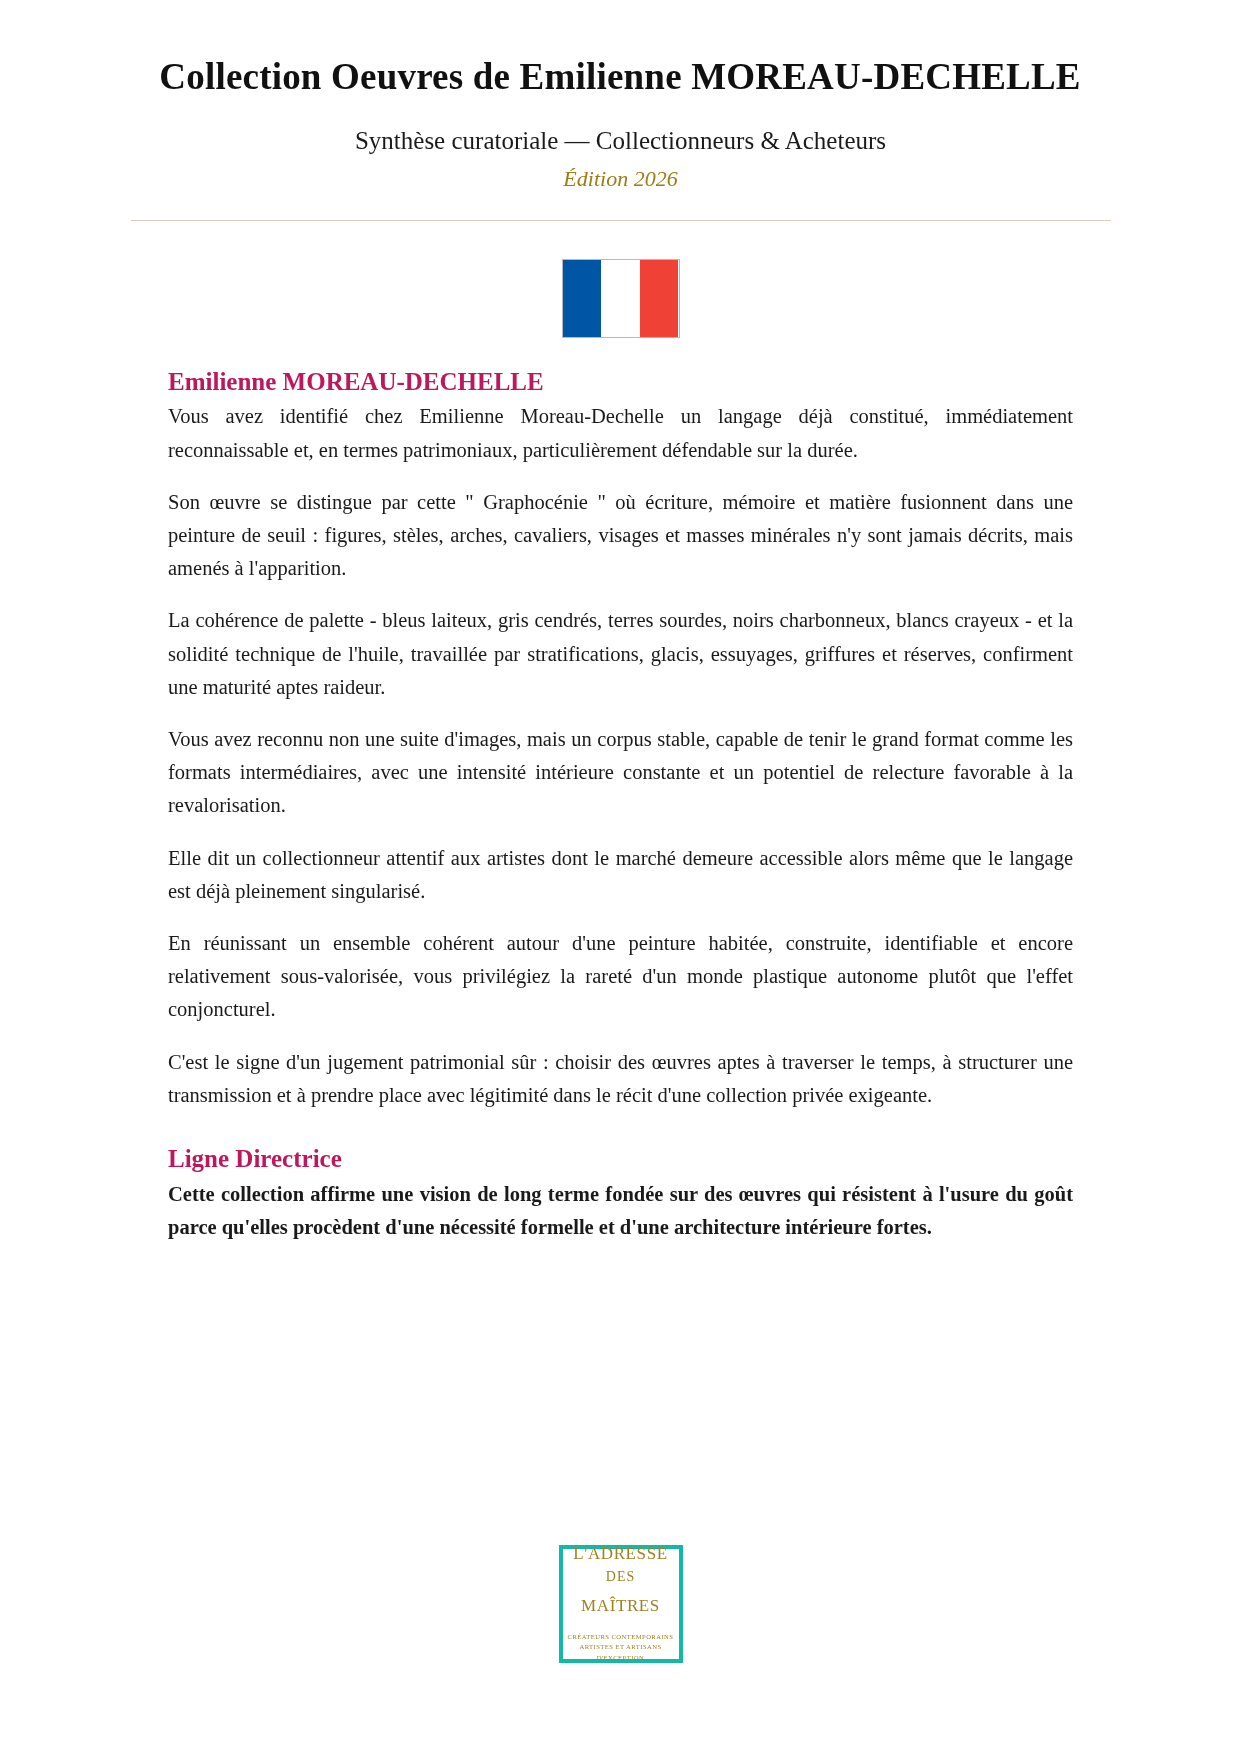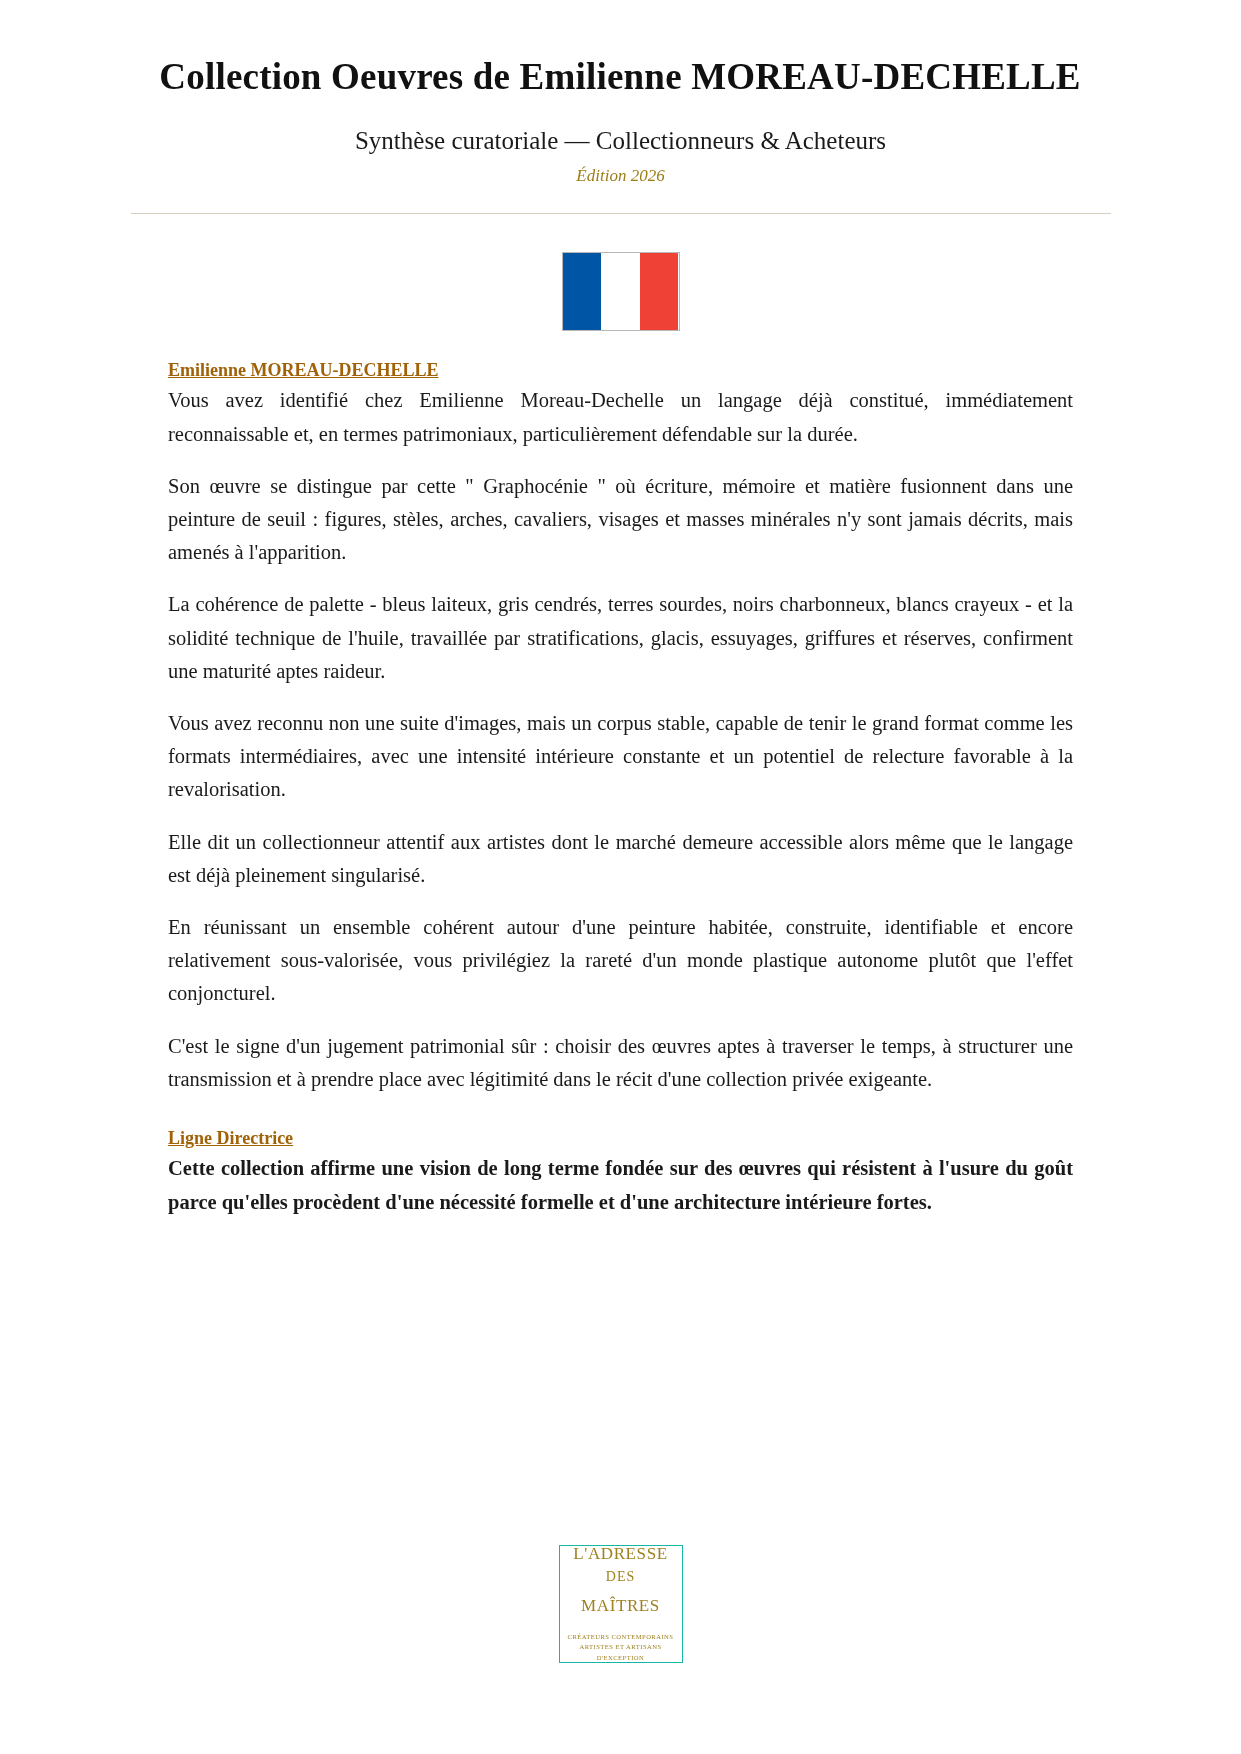--- a/index.html
+++ b/index.html
@@ -38,21 +38,21 @@
     margin: 0 1px 26px 0;
     line-height: 1.15;
   }
   .doc-subtitle {
     font-size: 25px;
     color: #1a1a1a;
     margin: 0 0 8px 0;
     line-height: 1.3;
   }
   .doc-edition {
-    font-size: 17px;
+    font-size: 22px;
     font-style: italic;
     color: #9a7d15;
     margin: 0;
     line-height: 1.3;
   }
 
   .rule {
     border: 0;
     border-top: 1.5px solid #d8cec2;
     margin: 26px auto 0 auto;
@@ -78,26 +78,25 @@
   .flag .band-white { width: 33.33%; background: #FFFFFF; }
   .flag .band-red   { width: 33.33%; background: #EF4135; }
 
   
   .content {
     margin: 0 auto;
     width: 905px;
     padding-top: 27px;
   }
   .section-heading {
-    font-size: 18px;
+    font-size: 25px;
     font-weight: bold;
-    color: #a16207;
+    color: #be185d;
     margin: 0 0 2px 0;
     line-height: 1.35;
-    text-decoration: underline;
   }
   p.body-text {
     font-size: 20.5px;
     line-height: 1.62;
     text-align: justify;
     text-justify: inter-word;
     margin: 0 0 19px 0;
     color: #1a1a1a;
   }
   p.body-text.first { margin-top: 0; }
@@ -115,21 +114,21 @@
     right: 0;
     bottom: 0;
     height: 300px;
     display: flex;
     align-items: center;
     justify-content: center;
   }
   .logo-box {
     width: 124px;
     height: 118px;
-    border: 1px solid #14b8a6;
+    border: 4px solid #14b8a6;
     box-sizing: border-box;
     display: flex;
     flex-direction: column;
     align-items: center;
     justify-content: center;
     padding: 8px 6px;
     background: #ffffff;
   }
   .logo-l1 {
     font-size: 17px;

